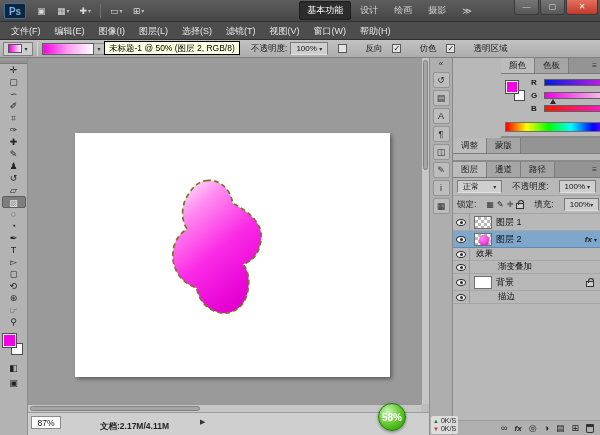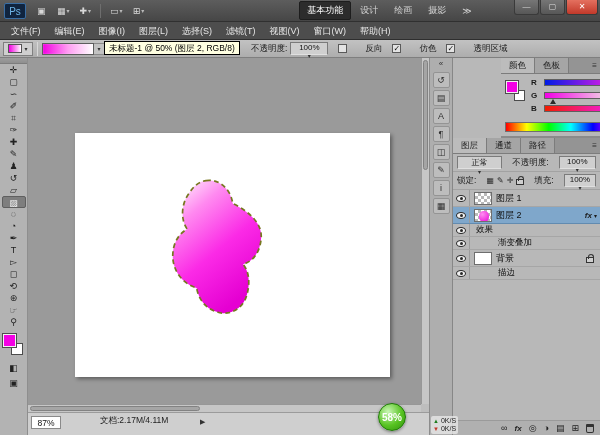--- a/index.html
+++ b/index.html
@@ -7,21 +7,21 @@
   .app {
     position:relative; width:600px; height:435px; overflow:hidden;
     background:#b8b8b8; font-family:"Liberation Sans","DejaVu Sans",sans-serif;
     color:#111; -webkit-font-smoothing:antialiased;
   }
   
   .titlebar { position:absolute; left:0; top:0; width:600px; height:22px;
     background:linear-gradient(#5d5d5d,#464646); border-bottom:1px solid #303030;
     display:flex; align-items:center; }
   .ps-logo { width:22px; height:16px; margin:0 6px 0 4px; background:#10243f;
-    color:#6fb6e8; font-size:10px; font-weight:normal; text-align:center; line-height:16px;
+    color:#6fb6e8; font-size:10px; font-weight:bold; text-align:center; line-height:16px;
     border:1px solid #3a6ea5; border-radius:2px; }
   .appbar-btn { height:16px; min-width:18px; margin:0 1px; padding:0 3px;
     color:#d8d8d8; font-size:9px; line-height:16px; text-align:center;
     border:1px solid transparent; border-radius:2px; display:flex; align-items:center; gap:1px;}
   .appbar-btn .car { font-size:6px; color:#bbb; }
   .tb-sep { width:1px; height:14px; background:#3b3b3b; margin:0 4px; border-right:1px solid #6e6e6e;}
   .workspaces { display:flex; align-items:center; margin-left:150px; gap:2px; }
   .ws-btn { font-size:9px; color:#d5d5d5; padding:2px 7px; border-radius:2px; white-space:nowrap;}
   .ws-btn.active { background:#2c2c2c; color:#fff; border:1px solid #1d1d1d; }
   .winbtns { position:absolute; right:2px; top:0; display:flex; }
@@ -42,21 +42,21 @@
   .preset-grad { width:14px; height:9px; background:linear-gradient(90deg,#f300e2,#ffffff); border:1px solid #555;}
   .ob-sep { width:1px; height:14px; background:#8a8a8a; margin:0 4px; border-right:1px solid #d8d8d8;}
   .grad-sample { width:52px; height:12px; border:1px solid #5d5d5d;
     background:linear-gradient(90deg,#f300e2,#ff9df2,#ffffff); box-shadow:inset 0 0 1px #fff;}
   .grad-caret { width:11px; height:12px; border:1px solid #8a8a8a; border-left:none;
     background:#c2c2c2; font-size:6px; text-align:center; line-height:11px; color:#333;}
   .opacity-group { display:flex; align-items:center; margin-left:146px; gap:3px; }
   .small-label { font-size:8.5px; color:#1a1a1a; white-space:nowrap; }
   .field { background:#cfcfcf; border:1px solid #7b7b7b; border-bottom-color:#e0e0e0;
     height:13px; font-size:8px; color:#111; display:flex; align-items:center;
-    justify-content:space-between; padding:0 5px;flex-direction:column; }
+    justify-content:space-between; padding:0 5px; }
   .caret { font-size:6px; color:#333; }
   .checks { display:flex; align-items:center; margin-left:10px; gap:10px; }
   .check { display:flex; align-items:center; gap:18px; }
   .checkbox { width:9px; height:9px; background:#e3e3e3; border:1px solid #5a5a5a;
     font-size:8px; line-height:8px; text-align:center; color:#111; }
   
   .tooltip { position:absolute; left:104px; top:41px; height:14px; z-index:60;
     background:#ffffe1; border:1px solid #000; font-size:8.5px; line-height:12px;
     padding:0 4px; white-space:nowrap; color:#000; }
   
@@ -86,21 +86,21 @@
   .hscroll { position:absolute; left:28px; top:404px; width:393px; height:8px;
     background:#c6c6c6; border-top:1px solid #979797; }
   .hscroll .thumb { position:absolute; left:2px; top:1px; width:170px; height:5px;
     background:#a5a5a5; border:1px solid #828282; border-radius:3px; }
   .sb-corner { position:absolute; left:421px; top:404px; width:8px; height:8px; background:#bdbdbd;}
   
   .statusbar { position:absolute; left:28px; top:412px; width:401px; height:23px;
     background:#cfcfcf; border-top:1px solid #9b9b9b; }
   .zoom-field { position:absolute; left:3px; top:3px; width:30px; height:13px;
     background:#fff; border:1px solid #8a8a8a; font-size:8.5px; text-align:center; line-height:12px;}
-  .doc-info { position:absolute; left:72px; top:2px; font-size:8.5px; color:#222; white-space:nowrap;}
+  .doc-info { position:absolute; left:72px; top:8px; font-size:8.5px; color:#222; white-space:nowrap;font-weight:bold;}
   .status-flyout { position:absolute; left:172px; top:5px; font-size:7px; color:#333; }
   
   .dockstrip { position:absolute; left:429px; top:58px; width:23px; height:377px;
     background:#aeaeae; border-left:1px solid #8c8c8c; }
   .dock-collapse { width:100%; height:12px; font-size:8px; color:#333; text-align:center; line-height:12px;}
   .dock-icon { width:17px; height:16px; margin:2px auto 0; background:#bdbdbd;
     border:1px solid #949494; border-radius:2px; font-size:9px; line-height:15px;
     text-align:center; color:#2e2e2e; }
   
   .panels { position:absolute; left:452px; top:58px; width:148px; height:377px;
@@ -368,20 +368,26 @@
           <span class="sl-label">B</span>
           <span class="sl-track" style="background:linear-gradient(90deg,rgb(242,28,0),rgb(242,28,255));">
               <span class="sl-thumb" style="left:calc(90% - 3px);"></span>
             </span>
           <span class="sl-value">229</span>
         </div>
       </div>
       <div class="spectrum"></div>
     </div>
 
+    <div class="adjust-panel">
+      <div class="tabbar">
+        <div class="tab active">调整</div>
+        <div class="tab">蒙版</div>
+      </div>
+    </div>
 
     <div class="layers-panel">
       <div class="tabbar">
         <div class="tab active">图层</div>
         <div class="tab">通道</div>
         <div class="tab">路径</div>
         <div class="panel-menu">≡</div>
       </div>
       <div class="blend-row">
         <div class="field blend-field">

